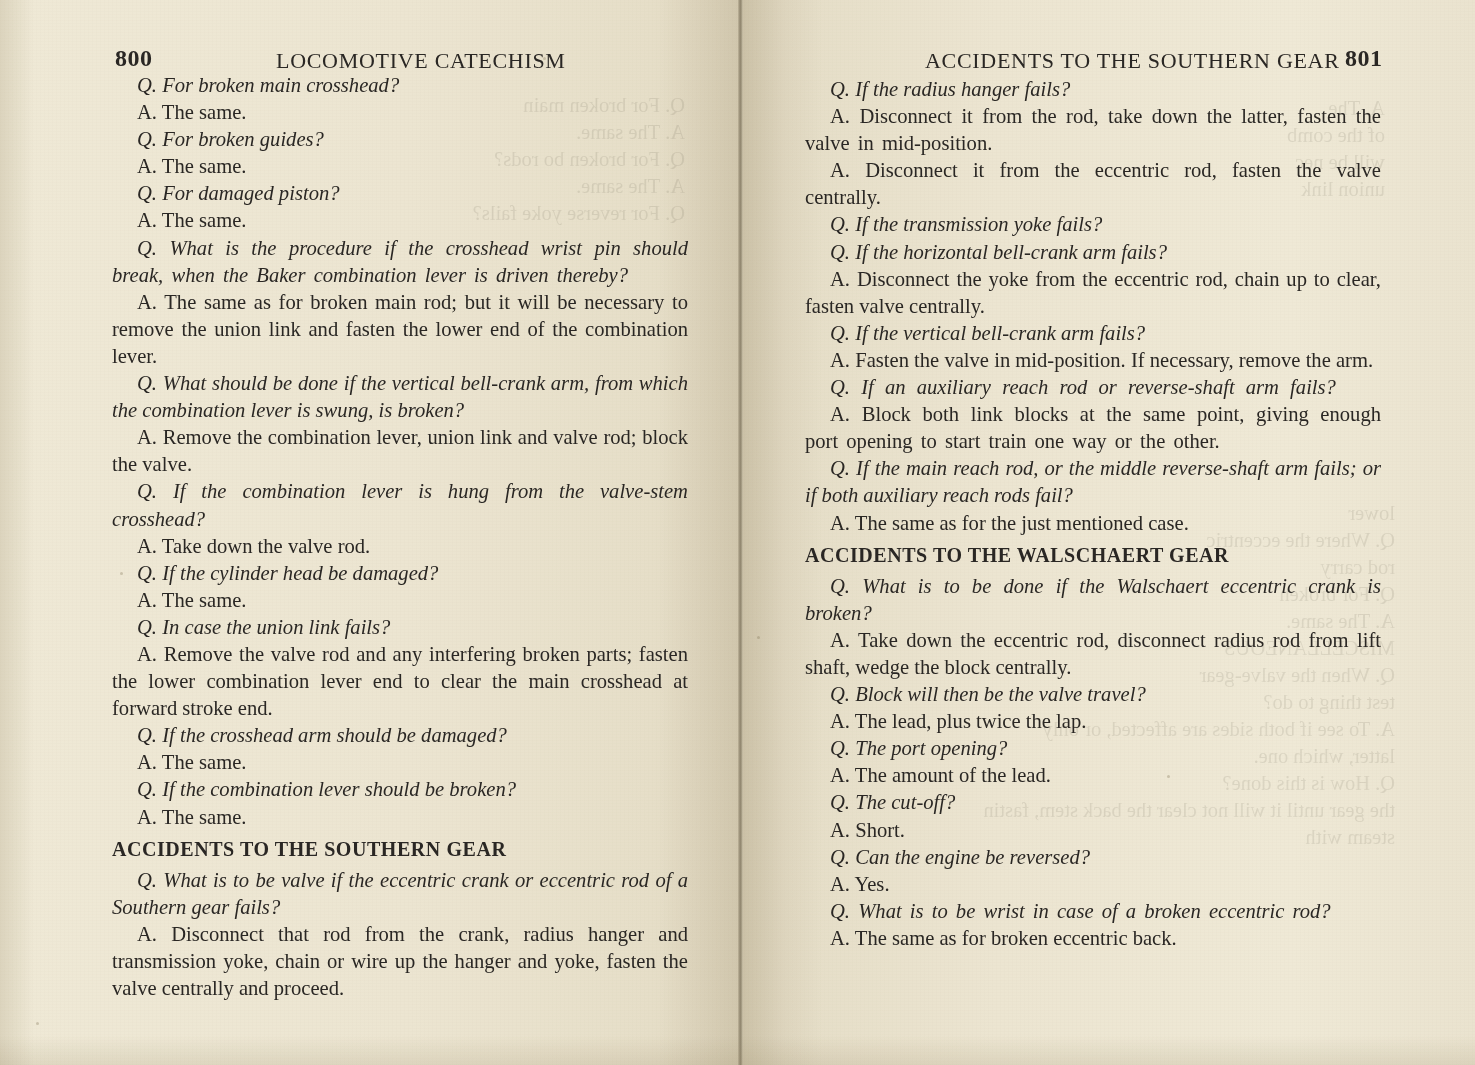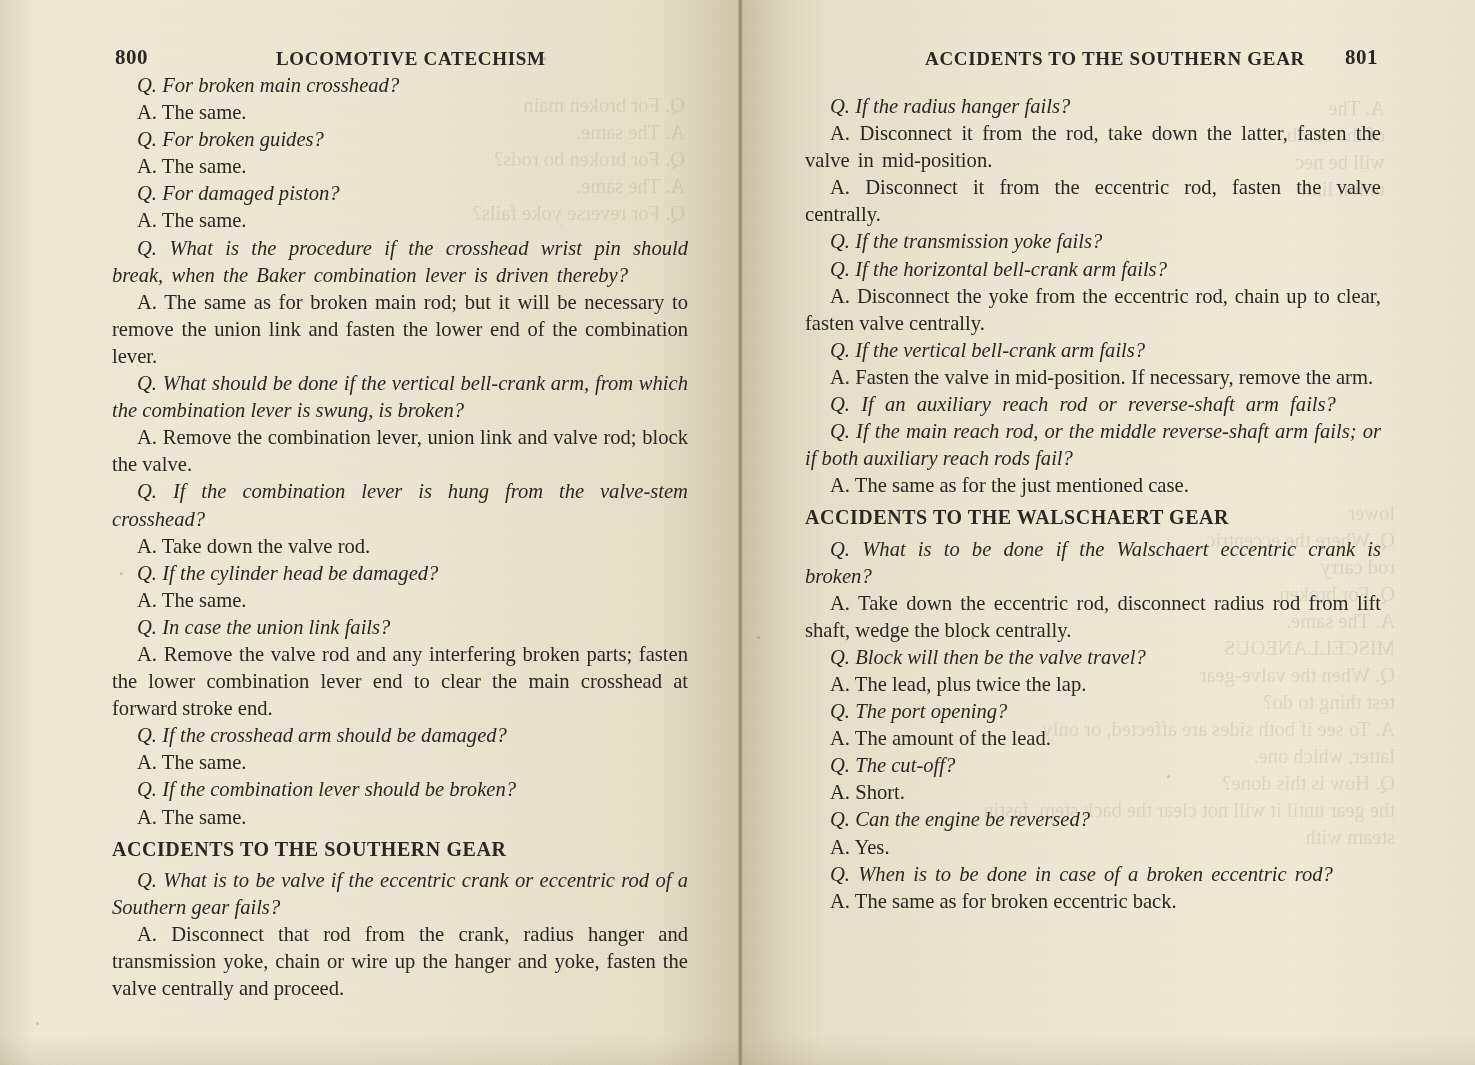--- a/index.html
+++ b/index.html
@@ -37,26 +37,26 @@
     background:linear-gradient(90deg, rgba(150,136,102,.22) 0%, rgba(150,136,102,0) 100%);}
   .edge-bottom{position:absolute;left:0;bottom:0;width:1475px;height:30px;
     background:linear-gradient(0deg, rgba(150,136,102,.18) 0%, rgba(150,136,102,0) 100%);}
 
   
   .ghost{position:absolute;pointer-events:none;opacity:.115;color:#4b4636;
     transform:scaleX(-1);font-family:"Liberation Serif",serif;font-size:20.5px;line-height:27px;
     white-space:pre;filter:blur(.4px);}
 
   
-  .runhead{position:absolute;font-size:19px;letter-spacing:.7px;font-weight:700;}
-  .folio{position:absolute;font-size:21px;font-weight:700;letter-spacing:.5px;}
+  .runhead{position:absolute;font-size:22px;letter-spacing:.7px;font-weight:400;}
+  .folio{position:absolute;font-size:24px;font-weight:700;letter-spacing:.5px;}
 
   .col{position:absolute;width:576px;font-size:20.6px;line-height:27.1px;text-align:justify;}
   .col.left{left:112px;top:72px;}
-  .col.right{left:805px;top:93px;}
+  .col.right{left:805px;top:76px;}
 
   p.qa{margin:0;text-indent:25px;}
   .q{font-style:italic;}
   .a{font-style:normal;margin-top:16px;}
   .lbl{font-style:italic;}
   .lbl-a{font-style:normal;}
   h2.sect{font-size:20px;font-weight:700;letter-spacing:.55px;text-align:left;
           margin:5px 0 4px 0;text-indent:0;}
   .spread{word-spacing:3px;}
   .spread2{word-spacing:6px;}
@@ -146,32 +146,33 @@
 
     <p class="qa"><span class="lbl">Q.</span> <span class="q">If the radius hanger fails?</span></p>
     <p class="qa spread"><span class="lbl-a">A.</span> <span class="a">Disconnect it from the rod, take down the latter, fasten the valve in mid-position.</span></p>
     <p class="qa spread"><span class="lbl-a">A.</span> <span class="a">Disconnect it from the eccentric rod, fasten the valve centrally.</span></p>
     <p class="qa"><span class="lbl">Q.</span> <span class="q">If the transmission yoke fails?</span></p>
     <p class="qa"><span class="lbl">Q.</span> <span class="q">If the horizontal bell-crank arm fails?</span></p>
     <p class="qa"><span class="lbl-a">A.</span> <span class="a">Disconnect the yoke from the eccentric rod, chain up to clear, fasten valve centrally.</span></p>
     <p class="qa"><span class="lbl">Q.</span> <span class="q">If the vertical bell-crank arm fails?</span></p>
     <p class="qa"><span class="lbl-a">A.</span> <span class="a">Fasten the valve in mid-position. If necessary, remove the arm.</span></p>
     <p class="qa spread2"><span class="lbl">Q.</span> <span class="q">If an auxiliary reach rod or reverse-shaft arm fails?</span></p>
+    <p class="qa spread"><span class="lbl-a">A.</span> <span class="a">Block both link blocks at the same point, giving enough port opening to start train one way or the other.</span></p>
     <p class="qa"><span class="lbl">Q.</span> <span class="q">If the main reach rod, or the middle reverse-shaft arm fails; or if both auxiliary reach rods fail?</span></p>
     <p class="qa"><span class="lbl-a">A.</span> <span class="a">The same as for the just mentioned case.</span></p>
 
     <h2 class="sect">ACCIDENTS TO THE WALSCHAERT GEAR</h2>
 
     <p class="qa spread"><span class="lbl">Q.</span> <span class="q">What is to be done if the Walschaert eccentric crank is broken?</span></p>
     <p class="qa"><span class="lbl-a">A.</span> <span class="a">Take down the eccentric rod, disconnect radius rod from lift shaft, wedge the block centrally.</span></p>
     <p class="qa"><span class="lbl">Q.</span> <span class="q">Block will then be the valve travel?</span></p>
     <p class="qa"><span class="lbl-a">A.</span> <span class="a">The lead, plus twice the lap.</span></p>
     <p class="qa"><span class="lbl">Q.</span> <span class="q">The port opening?</span></p>
     <p class="qa"><span class="lbl-a">A.</span> <span class="a">The amount of the lead.</span></p>
     <p class="qa"><span class="lbl">Q.</span> <span class="q">The cut-off?</span></p>
     <p class="qa"><span class="lbl-a">A.</span> <span class="a">Short.</span></p>
     <p class="qa"><span class="lbl">Q.</span> <span class="q">Can the engine be reversed?</span></p>
     <p class="qa"><span class="lbl-a">A.</span> <span class="a">Yes.</span></p>
-    <p class="qa spread"><span class="lbl">Q.</span> <span class="q">When is to be done in case of a broken eccentric rod?</span></p>
+    <p class="qa spread"><span class="lbl">Q.</span> <span class="q">What is to be wrist in case of a broken eccentric rod?</span></p>
     <p class="qa"><span class="lbl-a">A.</span> <span class="a">The same as for broken eccentric back.</span></p>
   </div>
 
 </div>
 
 </body></html>

